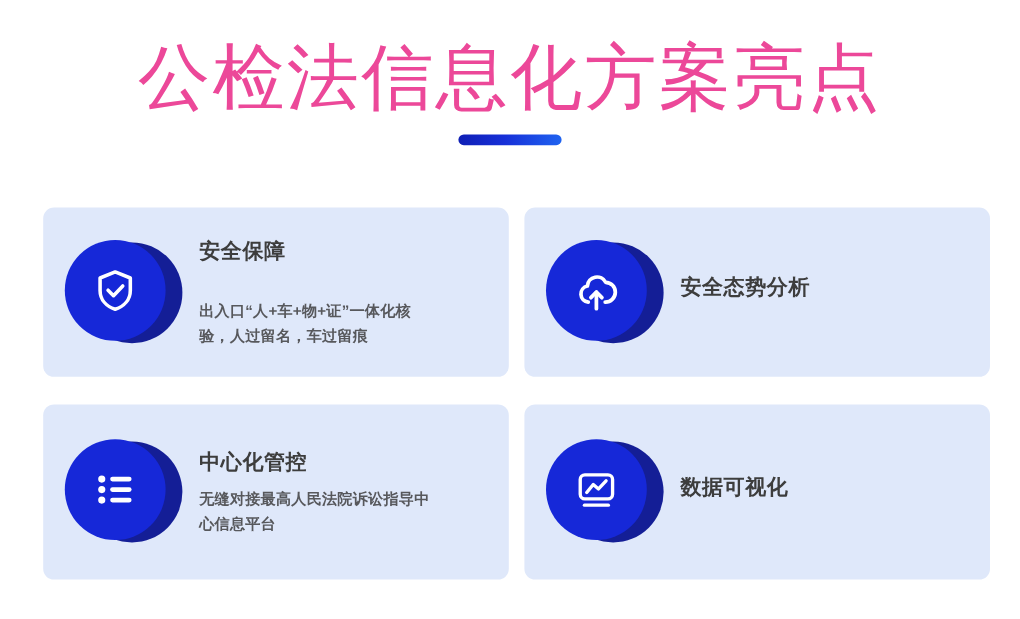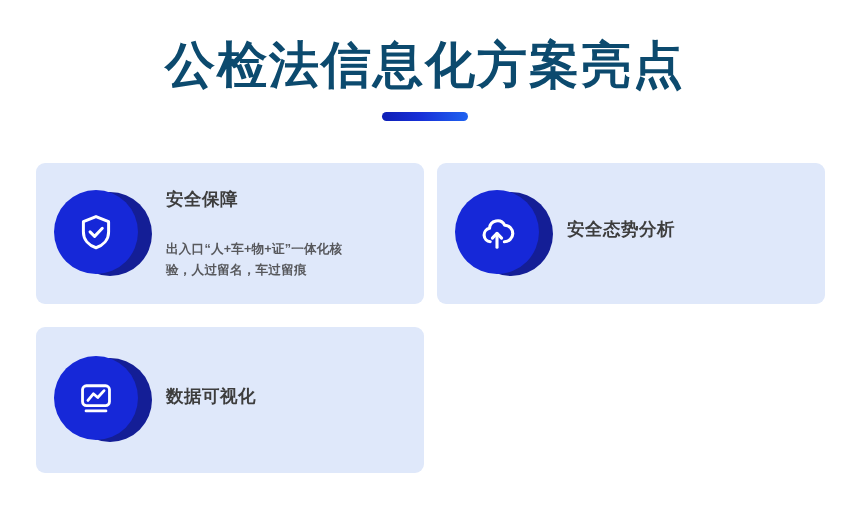--- a/index.html
+++ b/index.html
@@ -19,41 +19,41 @@
     background: #ffffff;
   }
 
   
   .header {
     padding-top: 36px;
     text-align: center;
   }
 
   .page-title {
-    font-size: 50px;
-    font-weight: bold;
-    color: #0c4a6e;
+    font-size: 60px;
+    font-weight: normal;
+    color: #ec4899;
     letter-spacing: 2px;
     line-height: 58px;
     white-space: nowrap;
   }
 
   .title-underline {
     width: 86px;
     height: 9px;
     margin: 18px auto 0 auto;
     border-radius: 5px;
     background: linear-gradient(90deg, #0f1fb5 0%, #1730d8 45%, #1f63f0 100%);
   }
 
   
   .card-grid {
     position: absolute;
     left: 36px;
-    top: 163px;
+    top: 173px;
     width: 786px;
     display: grid;
     grid-template-columns: 388px 388px;
     grid-template-rows: 141px 146px;
     column-gap: 13px;
     row-gap: 23px;
   }
 
   .card {
     position: relative;
@@ -167,20 +167,41 @@
               <path d="M9.5 15.3 L12 12.7 L14.5 15.3"></path>
             </svg>
           </span>
         </div>
       </div>
       <div class="card-text">
         <div class="card-title">安全态势分析</div>
       </div>
     </div>
 
+    <div class="card">
+      <div class="icon-wrap">
+        <div class="icon-shadow"></div>
+        <div class="icon-circle">
+          <span>
+            <svg width="42" height="42" viewBox="0 0 24 24" fill="none">
+              <circle cx="5.6" cy="7" r="1.7" fill="#ffffff"></circle>
+              <circle cx="5.6" cy="12" r="1.7" fill="#ffffff"></circle>
+              <circle cx="5.6" cy="17" r="1.7" fill="#ffffff"></circle>
+              <rect x="9.6" y="5.9" width="10.2" height="2.2" rx="1.1" fill="#ffffff"></rect>
+              <rect x="9.6" y="10.9" width="10.2" height="2.2" rx="1.1" fill="#ffffff"></rect>
+              <rect x="9.6" y="15.9" width="10.2" height="2.2" rx="1.1" fill="#ffffff"></rect>
+            </svg>
+          </span>
+        </div>
+      </div>
+      <div class="card-text">
+        <div class="card-title">中心化管控</div>
+        <div class="card-desc wide">无缝对接最高人民法院诉讼指导中心信息平台</div>
+      </div>
+    </div>
 
     <div class="card">
       <div class="icon-wrap">
         <div class="icon-shadow"></div>
         <div class="icon-circle">
           <span>
             <svg width="42" height="42" viewBox="0 0 24 24" fill="none" stroke="#ffffff" stroke-width="1.6" stroke-linecap="round" stroke-linejoin="round">
               <rect x="4.3" y="5" width="15.4" height="11.4" rx="2.2"></rect>
               <path d="M7.4 13.4 L10.5 9.6 L13 11.7 L16.6 7.8"></path>
               <path d="M6.3 19.4 H17.7"></path>

